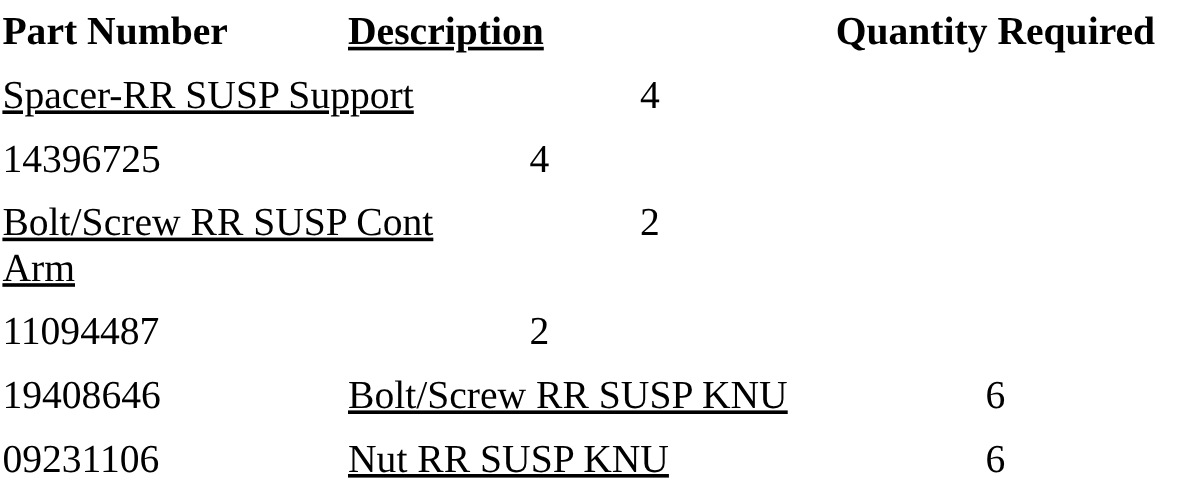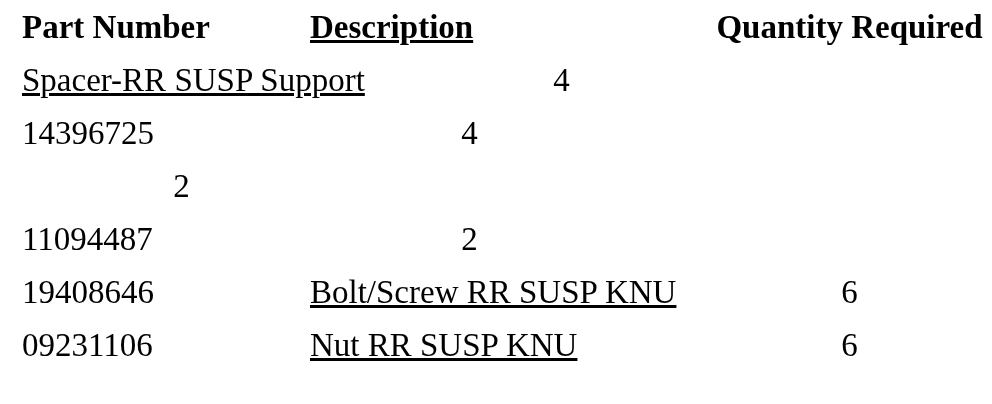--- a/index.html
+++ b/index.html
@@ -9,21 +9,21 @@
   body {
     width: 992px;
     height: 404px;
     background: #ffffff;
     overflow: hidden;
   }
   .doc {
     box-sizing: border-box;
     width: 992px;
     height: 404px;
-    padding: 8px 0 0 22px;
+    padding: 8px 0 0 2px;
     font-family: "Liberation Serif", "DejaVu Serif", serif;
     font-size: 33px;
     line-height: 38px;
     color: #000000;
   }
   .row {
     display: flex;
     align-items: flex-start;
     margin-bottom: 15px;
   }
@@ -60,20 +60,21 @@
     <div class="cell-desc">Spacer-RR SUSP Support</div>
     <div class="cell-qty">4</div>
   </div>
 
   <div class="row">
     <div class="cell-part">14396725</div>
     <div class="cell-qty">4</div>
   </div>
 
   <div class="row">
+    <div class="cell-desc">Bolt/Screw RR SUSP Cont Arm</div>
     <div class="cell-qty">2</div>
   </div>
 
   <div class="row">
     <div class="cell-part">11094487</div>
     <div class="cell-qty">2</div>
   </div>
 
   <div class="row">
     <div class="cell-part">19408646</div>

